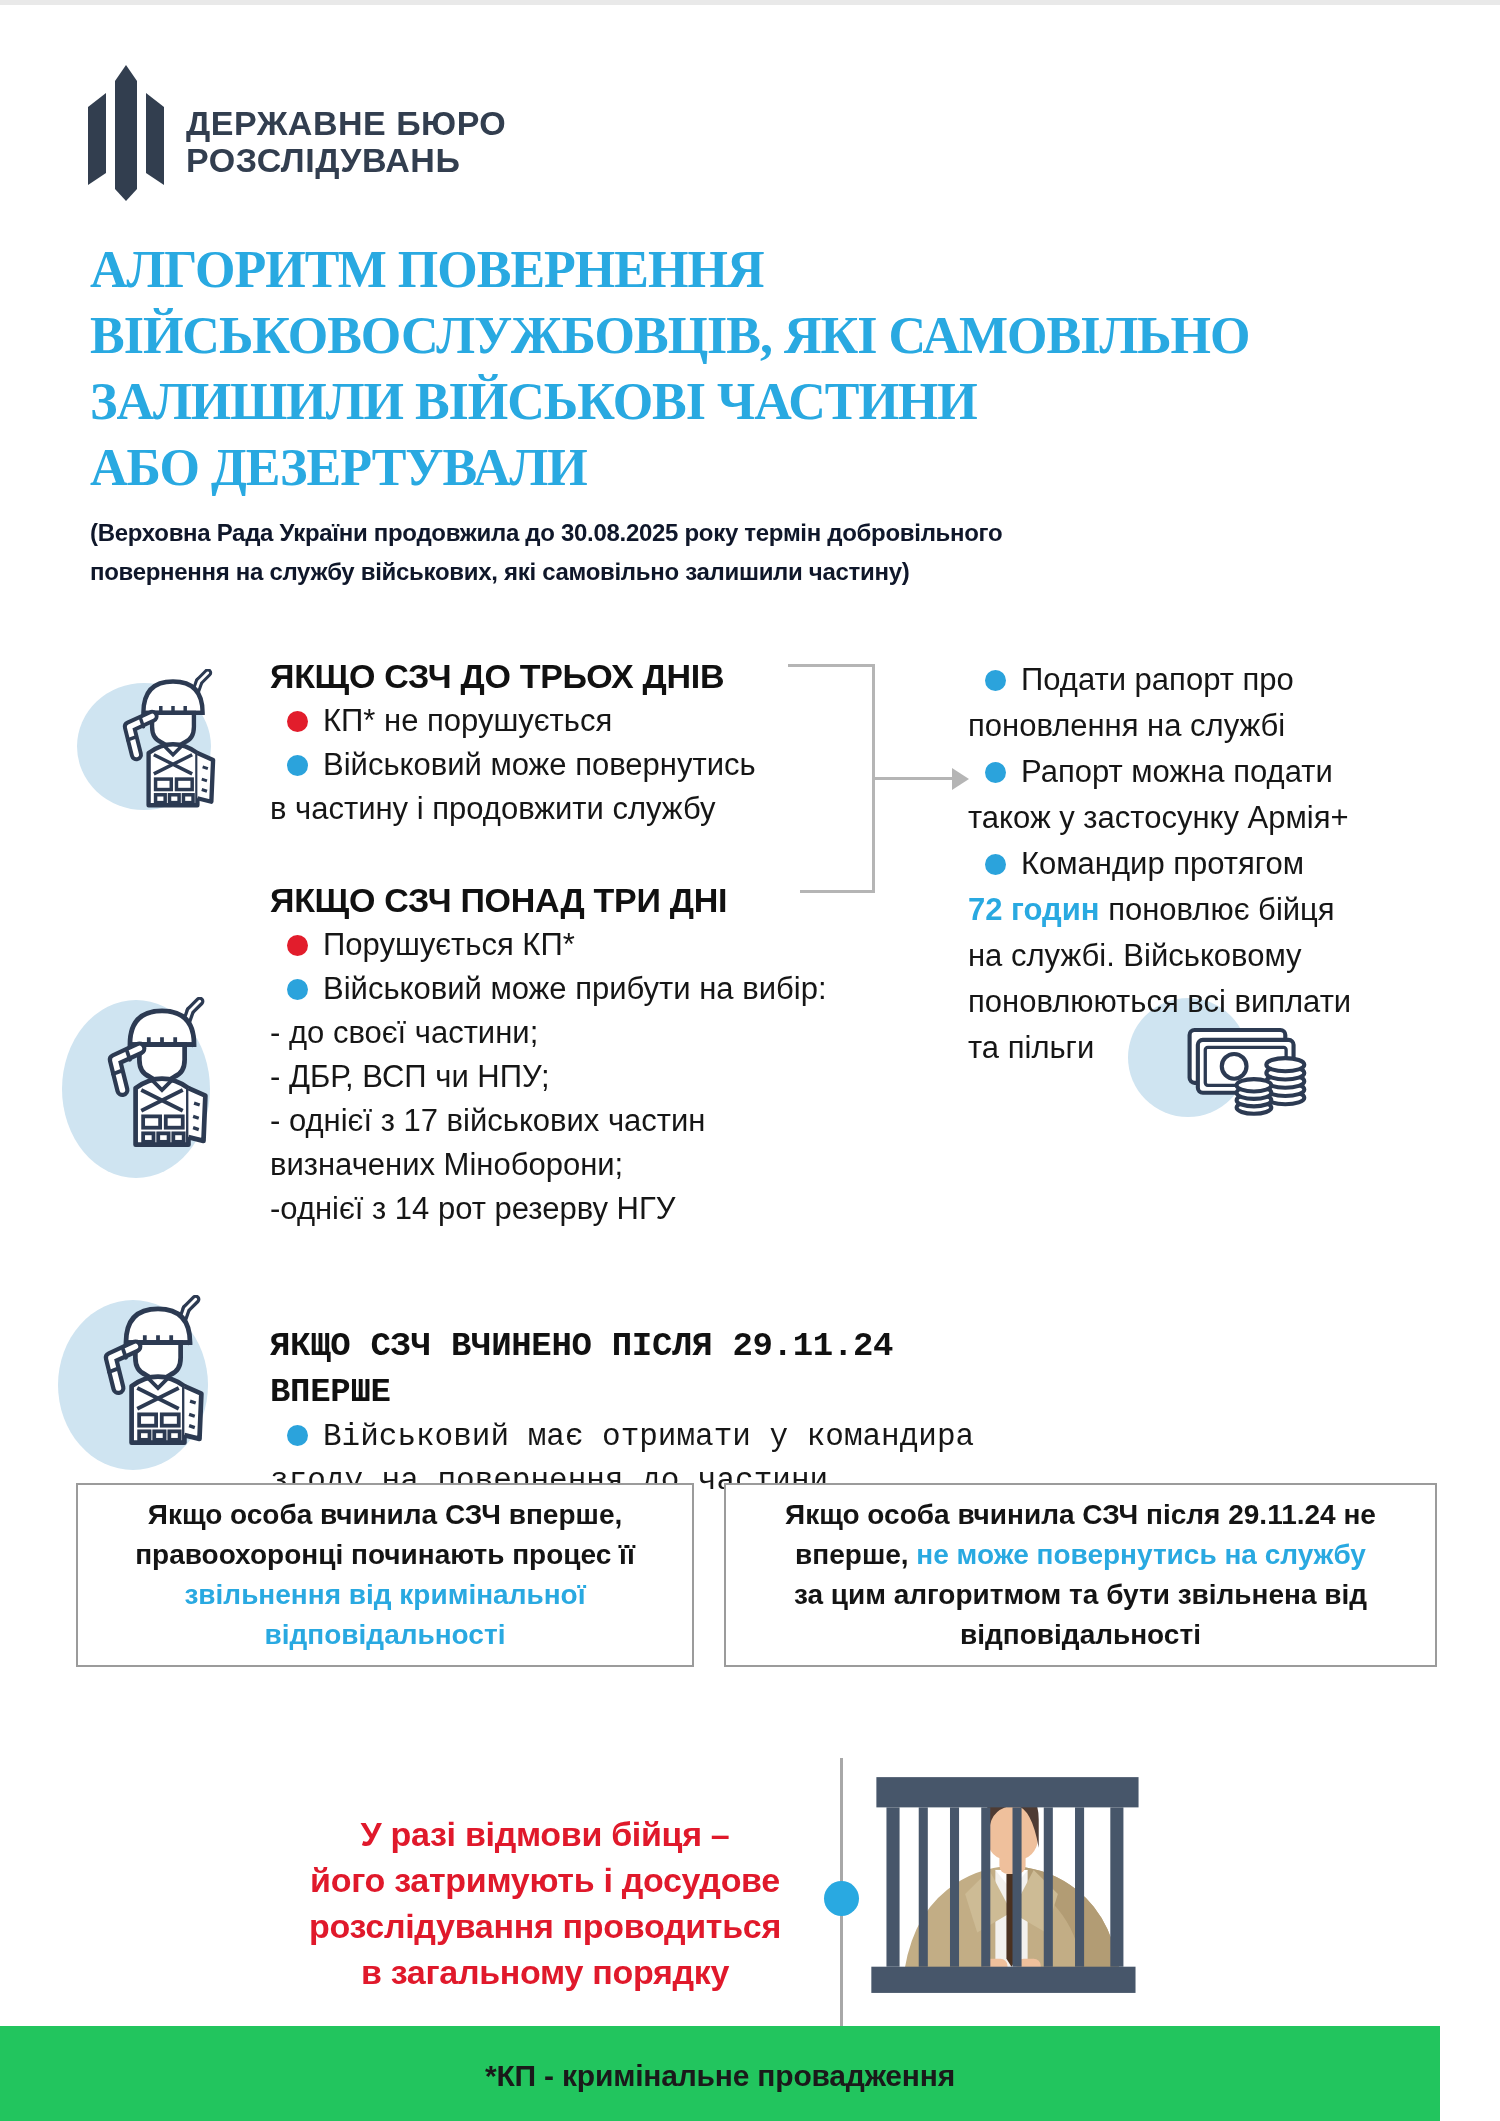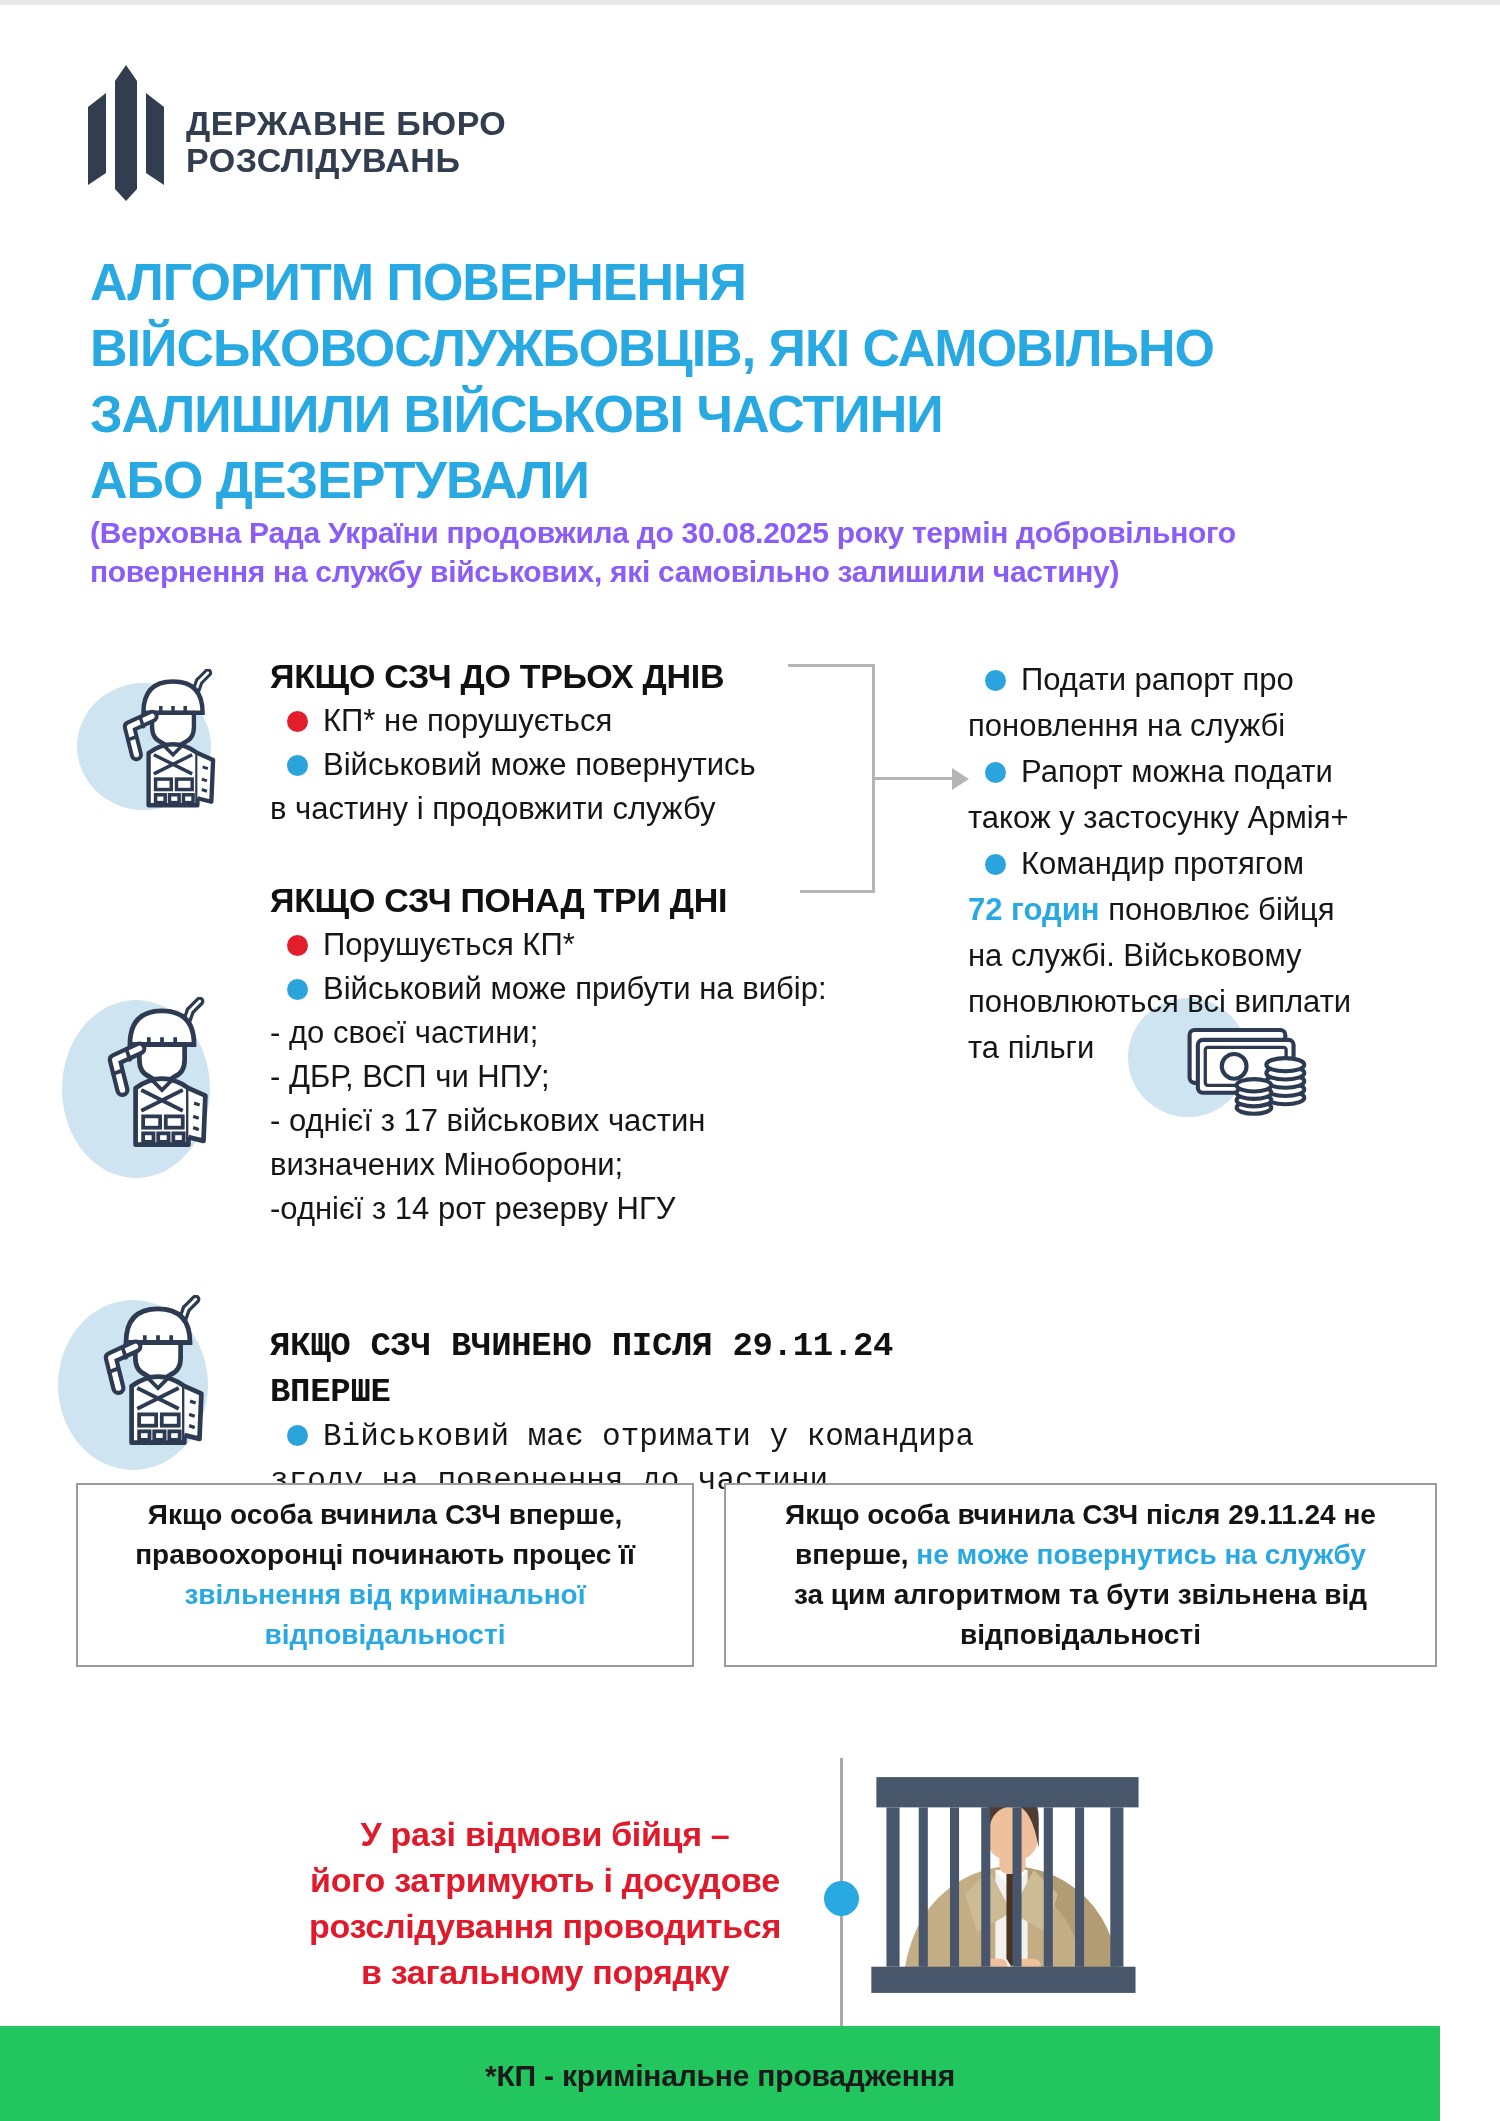--- a/index.html
+++ b/index.html
@@ -10,27 +10,27 @@
   }
 
   
   .logo-mark{position:absolute;left:86px;top:56px;width:80px;height:142px;}
   .logo-text{
     position:absolute;left:186px;top:100px;font-size:34px;font-weight:bold;
     color:#323e4f;line-height:37px;letter-spacing:.5px;
   }
 
   
-  .title{position:absolute;left:90px;top:244px;width:1360px;}
+  .title{position:absolute;left:90px;top:232px;width:1360px;font-family:Liberation Serif, serif;}
   .title .tline{
     font-size:52px;font-weight:bold;color:#29a9e1;line-height:66px;letter-spacing:-1px;
   }
   
   .subtitle{position:absolute;left:90px;top:508px;width:1360px;}
-  .subtitle .tline{font-size:30px;font-weight:bold;color:#8b5cf6;line-height:39px;letter-spacing:-.3px;}
+  .subtitle .tline{font-size:24px;font-weight:bold;color:#0f172a;line-height:39px;letter-spacing:-.3px;}
 
   
   .sec{position:absolute;width:710px;}
   .sec-heading{font-size:34px;font-weight:bold;color:#111;line-height:46px;letter-spacing:-.3px;}
   .sec .tline{font-size:31px;line-height:44px;color:#161616;}
   #sec1{left:270px;top:648px;}
   #sec2{left:270px;top:872px;}
   #sec3{left:270px;top:1318px;font-family:Liberation Mono, monospace;}
 
   

